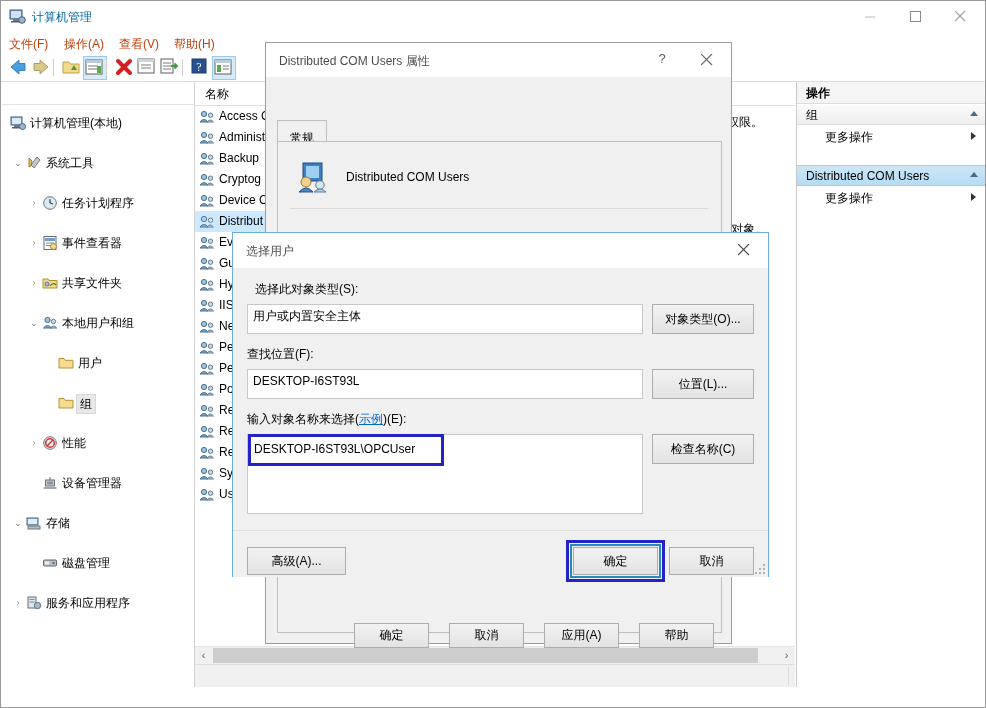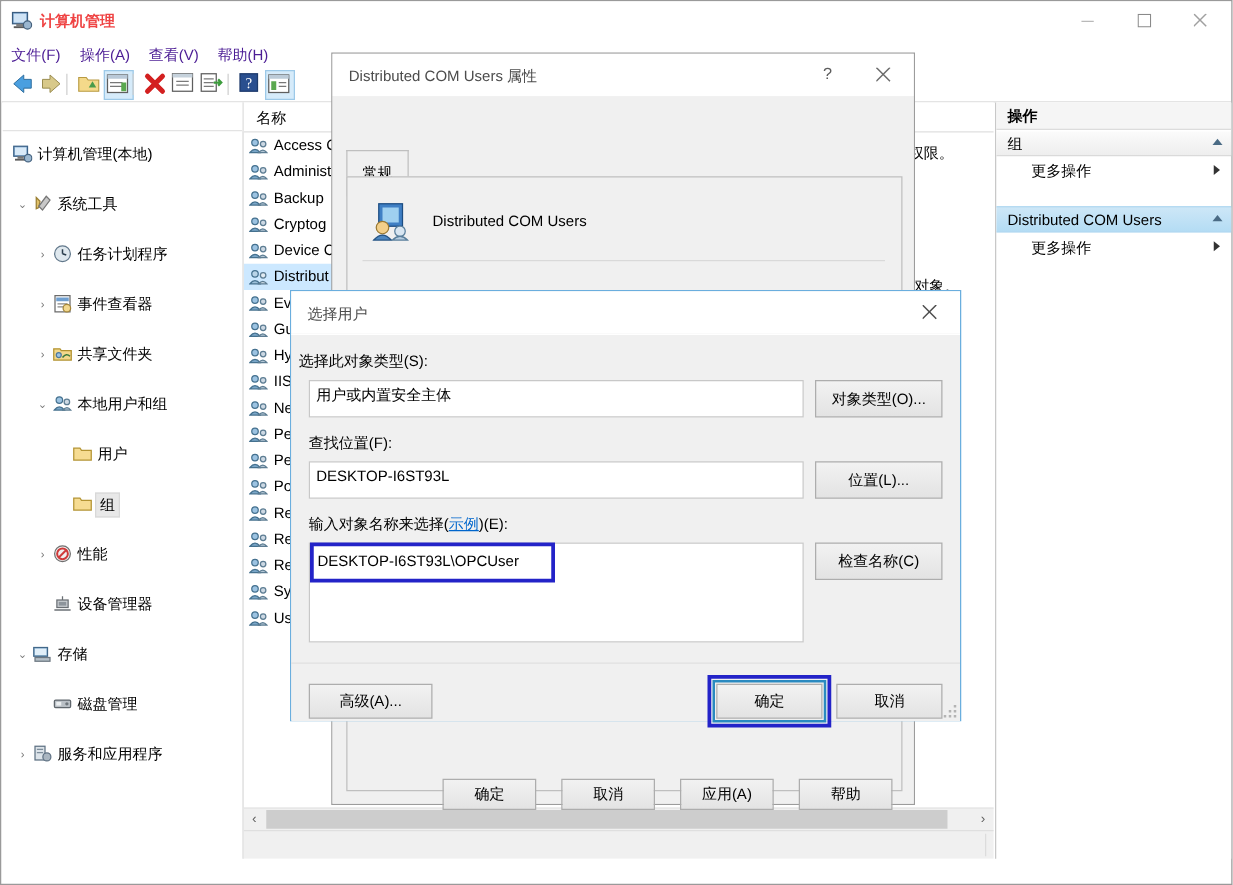--- a/index.html
+++ b/index.html
@@ -7,30 +7,30 @@
     width:986px;height:708px;overflow:hidden;
     font-family:"Liberation Sans","DejaVu Sans",sans-serif;
     font-size:12px;color:#000;background:#f0f0f0;
     -webkit-font-smoothing:antialiased;
   }
   #app{position:relative;width:986px;height:708px;background:#ffffff;box-sizing:border-box;border:1px solid #9a9a9a;overflow:hidden;}
 
   
   .titlebar{position:absolute;left:0;top:0;width:984px;height:31px;background:#ffffff;}
   .titlebar .tb-icon{position:absolute;left:8px;top:7px;width:17px;height:17px;}
-  .titlebar .tb-title{position:absolute;left:31px;top:8px;font-size:12px;color:#ef4444;white-space:nowrap;font-weight:bold;}
+  .titlebar .tb-title{position:absolute;left:31px;top:8px;font-size:12px;color:#0369a1;white-space:nowrap;}
   .wbtn{position:absolute;top:0;width:45px;height:30px;cursor:default;}
   .wbtn svg{position:absolute;left:15px;top:10px;}
   .wbtn.min{right:90px;}
   .wbtn.max{right:45px;}
   .wbtn.close{right:0px;}
 
   
   .menubar{position:absolute;left:0;top:31px;width:984px;height:21px;background:#ffffff;}
-  .menuitem{position:absolute;top:3px;font-size:12px;color:#4c1d95;padding:1px 5px;white-space:nowrap;cursor:default;}
+  .menuitem{position:absolute;top:3px;font-size:12px;color:#c2410c;padding:1px 5px;white-space:nowrap;cursor:default;}
 
   
   .toolbar{position:absolute;left:0;top:52px;width:984px;height:28px;background:#ffffff;border-bottom:1px solid #dcdcdc;}
   .tbtn{position:absolute;top:3px;width:22px;height:22px;cursor:default;}
   .tsep{position:absolute;top:6px;width:1px;height:17px;background:#d0d0d0;}
 
   
   .pane-left{position:absolute;left:1px;top:81px;width:192px;height:605px;background:#fff;border-right:1px solid #d4d4d4;overflow:hidden;}
   .pane-left .hdr{height:22px;background:#ffffff;border-bottom:1px solid #e3e3e3;}
   .tree{position:relative;padding-top:4px;}
@@ -640,21 +640,21 @@
       <span class="dclose">
         <svg width="12" height="12">
             <line x1="0" y1="0" x2="11" y2="11" stroke="#4d4d4d" stroke-width="1.2"></line>
             <line x1="11" y1="0" x2="0" y2="11" stroke="#4d4d4d" stroke-width="1.2"></line>
           </svg>
       </span>
     </div>
 
     <div class="su-body">
 
-      <span class="lbl" style="left:6px;top:13px">选择此对象类型(S):</span>
+      <span class="lbl" style="left:22px;top:13px">选择此对象类型(S):</span>
       <div class="su-field" style="left:14px;top:36px;width:396px;height:30px;font-family:Liberation Serif, serif;">用户或内置安全主体</div>
       <div class="btn" style="left:419px;top:36px;width:102px;height:30px;line-height:28px;">对象类型(O)...</div>
 
       <span class="lbl" style="left:14px;top:78px">查找位置(F):</span>
       <div class="su-field" style="left:14px;top:101px;width:396px;height:30px;">DESKTOP-I6ST93L</div>
       <div class="btn" style="left:419px;top:101px;width:102px;height:30px;line-height:28px;">位置(L)...</div>
 
       <span class="lbl" style="left:14px;top:143px">
         <span>输入对象名称来选择(</span><span class="link">示例</span><span>)(E):</span>
       </span>

